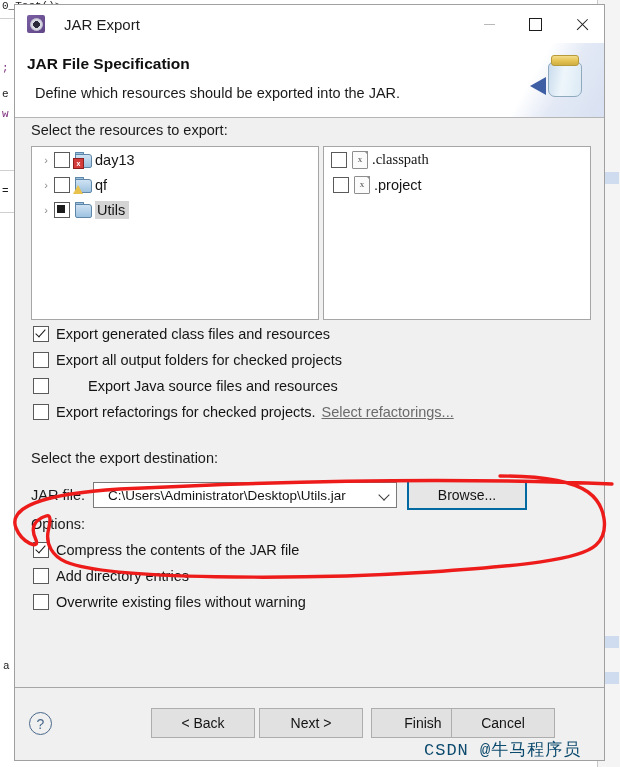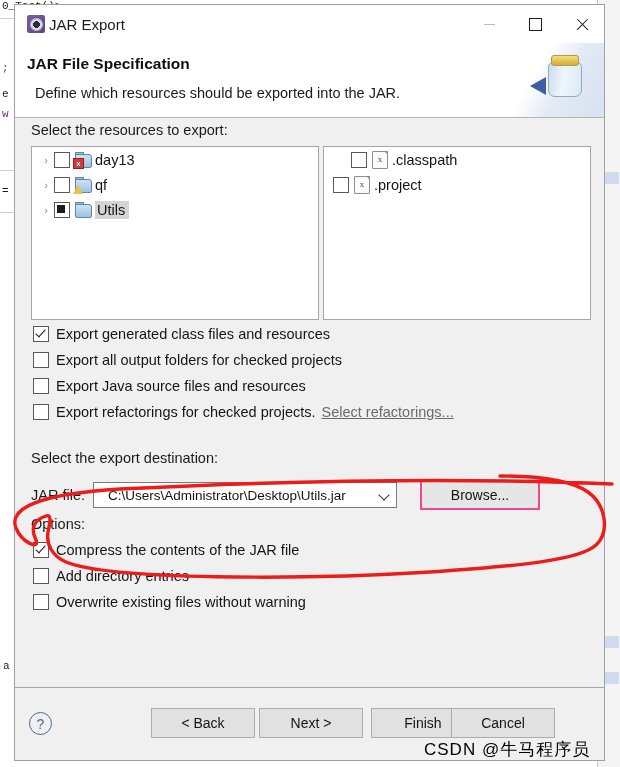--- a/index.html
+++ b/index.html
@@ -66,21 +66,21 @@
   }
   .title-icon .gear {
     width: 13px; height: 13px;
     border-radius: 50%;
     background:
       radial-gradient(circle at 50% 50%, #2a2a3a 0 3.2px, transparent 3.4px),
       radial-gradient(circle at 50% 50%, #d9d9e4 0 6.5px, transparent 6.7px);
     box-shadow: 0 0 0 1px #b9b9cc inset;
   }
   .title-text {
-    margin-left: 4px;
+    margin-left: 19px;
     font-size: 15px;
     color: #1d1d1d;
   }
   .win-controls {
     position: absolute; right: 0; top: 0; height: 38px;
     display: flex; align-items: center;
   }
   .win-btn {
     width: 46px; height: 38px;
     display: flex; align-items: center; justify-content: center;
@@ -289,24 +289,24 @@
     padding-left: 14px;
   }
   .combo-arrow {
     position: absolute; right: 8px; top: 8px;
     width: 7px; height: 7px;
     border-left: 1.3px solid #3a3a3a;
     border-bottom: 1.3px solid #3a3a3a;
     transform: rotate(-45deg);
   }
   .browse-btn {
-    margin-left: 23px;
+    margin-left: 10px;
     width: 116px; height: 26px;
     background: #e6e6e6;
-    border: 2px solid #ec4899;
+    border: 2px solid #0369a1;
     display: flex; align-items: center; justify-content: center;
     font-size: 14px; color: #141414;
   }
 
   
   .btnbar {
     position: absolute; left: 0; right: 0; bottom: 0;
     height: 72px;
     background: #f0f0f0;
     border-top: 1px solid #a6a6a6;
@@ -331,22 +331,22 @@
 
   
   .annot {
     position: absolute;
     left: 0; top: 0; width: 620px; height: 767px;
     pointer-events: none;
   }
   .watermark {
     position: absolute; left: 424px; top: 738px;
     font-size: 17px;
-    color: #000000;
-    font-family: Liberation Sans, sans-serif;
+    color: #0c4a6e;
+    font-family: Liberation Mono, monospace;
     letter-spacing: 1px;
     white-space: nowrap;
   }
 </style>
 </head>
 <body>
 
 <div id="root">
 
   <div class="bg-editor">
@@ -435,21 +435,21 @@
             <span class="tab"></span>
               <span class="folder"></span>
           </span>
           <span class="row-label">Utils</span>
         </div>
 
       </div>
 
       <div class="tree-panel tree-right">
 
-        <div class="tree-row" style="padding-left:27px;">
+        <div class="tree-row" style="padding-left:7px;font-family:Liberation Serif, serif;">
           <span class="cb"></span>
           <span class="file-icon">
               <span class="corner"></span>
             </span>
           <span>.classpath</span>
         </div>
 
         <div class="tree-row" style="padding-left:9px;">
           <span class="cb"></span>
           <span class="file-icon">
@@ -461,21 +461,21 @@
       </div>
 
       <div class="opt-row" style="left:18px; top:208px;">
         <span class="cb checked"></span>
         <span>Export generated class files and resources</span>
       </div>
       <div class="opt-row" style="left:18px; top:234px;">
         <span class="cb"></span>
         <span>Export all output folders for checked projects</span>
       </div>
-      <div class="opt-row" style="left:18px; top:260px;">
+      <div class="opt-row" style="left:18px; top:260px;gap:32px;">
         <span class="cb"></span>
         <span>Export Java source files and resources</span>
       </div>
       <div class="opt-row" style="left:18px; top:286px;">
         <span class="cb"></span>
         <span>Export refactorings for checked projects.</span>
         <span class="link">Select refactorings...</span>
       </div>
 
       <div class="lbl" style="left:16px; top:332px;">Select the export destination:</div>

